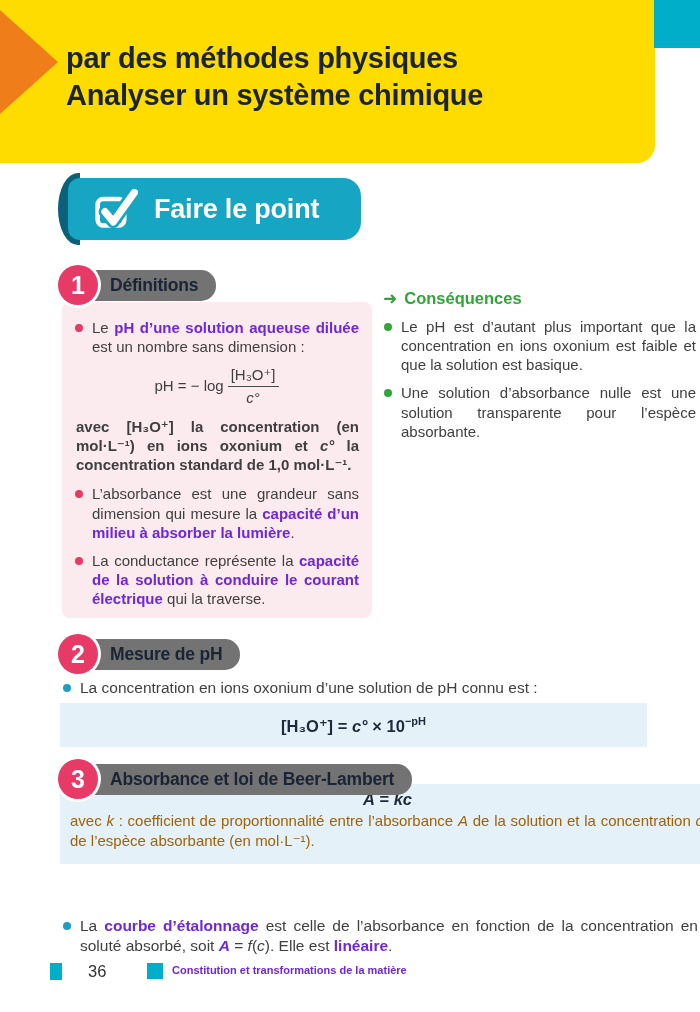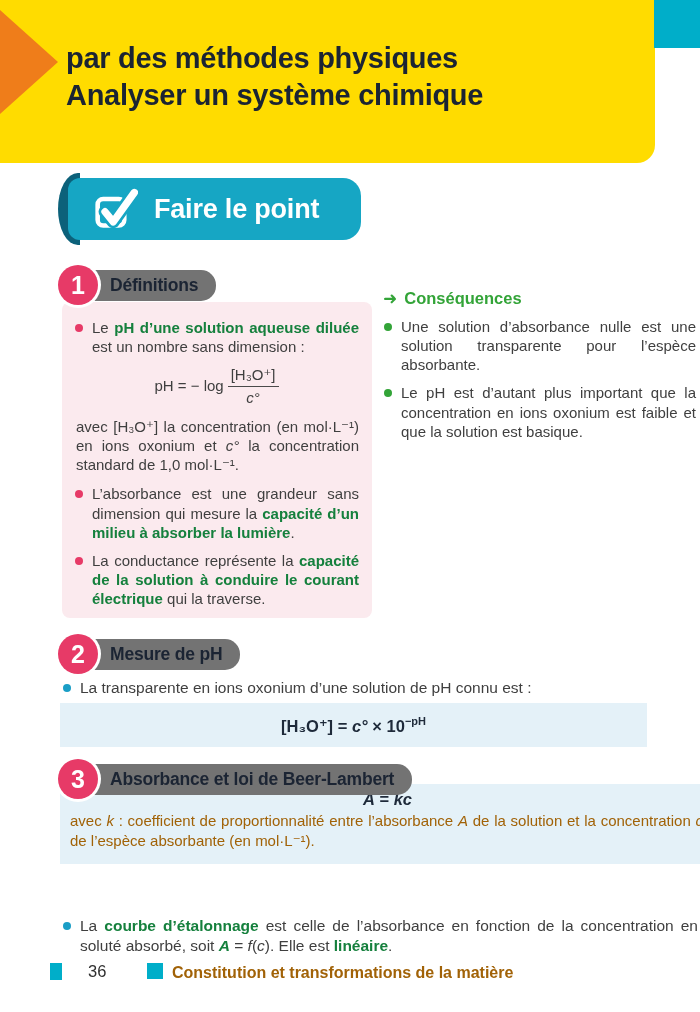--- a/index.html
+++ b/index.html
@@ -34,48 +34,48 @@
 
   
   .pink-box{position:absolute;left:62px;top:302px;width:310px;height:316px;background:#FBEAEE;
             border-radius:8px;box-sizing:border-box;padding:16px 13px 0 12px;font-size:15px;line-height:1.28;}
   .bullet{display:flex;margin-bottom:9px;}
   .dot{width:8px;height:8px;border-radius:50%;margin:6px 9px 0 1px;flex:0 0 8px;}
   .dot-pink{background:#E73A67;}
   .dot-green{background:#33A438;}
   .dot-cyan{background:#1A9EC6;}
   .btxt{flex:1;text-align:justify;hyphens:auto;}
-  b{color:#15803d;}
+  b{color:#6d28d9;}
 
   .ph-formula{display:flex;align-items:center;justify-content:center;margin:6px 0 10px 0;color:#3f3f3f;}
   .frac{display:inline-flex;flex-direction:column;align-items:center;margin-left:4px;}
   .frac .num{padding:0 3px 1px 3px;border-bottom:1.4px solid #4a4a4a;}
   .frac .den{padding-top:1px;font-style:italic;}
-  .avec-par{text-align:justify;hyphens:auto;margin:9px 0 10px 2px;}
+  .avec-par{text-align:justify;hyphens:auto;margin:9px 0 10px 2px;font-weight:bold;}
   .it{font-style:italic;}
 
   
   .right-col{position:absolute;left:383px;top:288px;width:313px;font-size:15px;line-height:1.28;}
   .cons-head{display:flex;align-items:center;margin-bottom:7px;}
   .cons-arrow{color:#33A438;font-size:17px;font-weight:700;margin-right:7px;}
   .cons-title{color:#33A438;font-size:16.5px;font-weight:700;}
 
   
   .free-bullet{position:absolute;left:62px;display:flex;font-size:15.5px;line-height:1.3;}
   .blue-box{position:absolute;left:60px;background:#E4F1F8;box-sizing:border-box;}
   .bb-formula{text-align:center;font-weight:700;color:#1E2A3A;font-size:16.5px;}
   .bb-formula sup{font-size:11px;}
   .bb-expl{font-size:15px;line-height:1.3;color:#a16207;padding:2px 12px 0 10px;text-align:justify;hyphens:auto;}
 
   
   .footer{position:absolute;left:0;top:958px;width:700px;height:30px;}
   .edge-mark{position:absolute;left:50px;top:5px;width:12px;height:17px;background:#00AEC9;}
   .page-num{position:absolute;left:88px;top:4px;font-size:16.5px;font-weight:400;color:#2F2F2F;}
   .chap-square{position:absolute;left:147px;top:5px;width:16px;height:16px;background:#00AEC9;}
-  .chap-title{position:absolute;left:172px;top:6px;font-size:16px;font-weight:700;color:#a16207;}
+  .chap-title{position:absolute;left:172px;top:6px;font-size:11px;font-weight:700;color:#6d28d9;}
 
   .check-svg{flex:0 0 44px;}
 </style>
 </head>
 <body>
 
 <div class="page">
 
   <div class="yellow-band"></div>
   <div class="corner-tab"></div>
@@ -125,36 +125,36 @@
     </div>
   </div>
 
   <div class="right-col">
     <div class="cons-head">
       <span class="cons-arrow">➜</span>
       <span class="cons-title">Conséquences</span>
     </div>
     <div class="bullet">
       <span class="dot dot-green"></span>
-      <span class="btxt">Une solution d’absorbance nulle est une solution transparente pour l’espèce absorbante.</span>
+      <span class="btxt">Le pH est d’autant plus important que la concentration en ions oxonium est faible et que la solution est basique.</span>
     </div>
     <div class="bullet">
       <span class="dot dot-green"></span>
-      <span class="btxt">Le pH est d’autant plus important que la concentration en ions oxonium est faible et que la solution est basique.</span>
+      <span class="btxt">Une solution d’absorbance nulle est une solution transparente pour l’espèce absorbante.</span>
     </div>
   </div>
 
   <div class="sec-head" style="top:634px;">
     <div class="sec-num">2</div>
     <div class="sec-pill">Mesure de pH</div>
   </div>
 
   <div class="free-bullet" style="top:678px;width:620px;">
     <span class="dot dot-cyan"></span>
-    <span class="btxt" style="text-align:left;">La transparente en ions oxonium d’une solution de pH connu est :</span>
+    <span class="btxt" style="text-align:left;">La concentration en ions oxonium d’une solution de pH connu est :</span>
   </div>
 
   <div class="blue-box" style="top:703px;width:587px;height:44px;padding-top:12px;">
     <div class="bb-formula"><span>[H₃O⁺] = </span><span class="it">c°</span><span> × 10</span><sup>−pH</sup></div>
   </div>
 
   <div class="sec-head" style="top:759px;">
     <div class="sec-num">3</div>
     <div class="sec-pill">Absorbance et loi de Beer-Lambert</div>
   </div>

